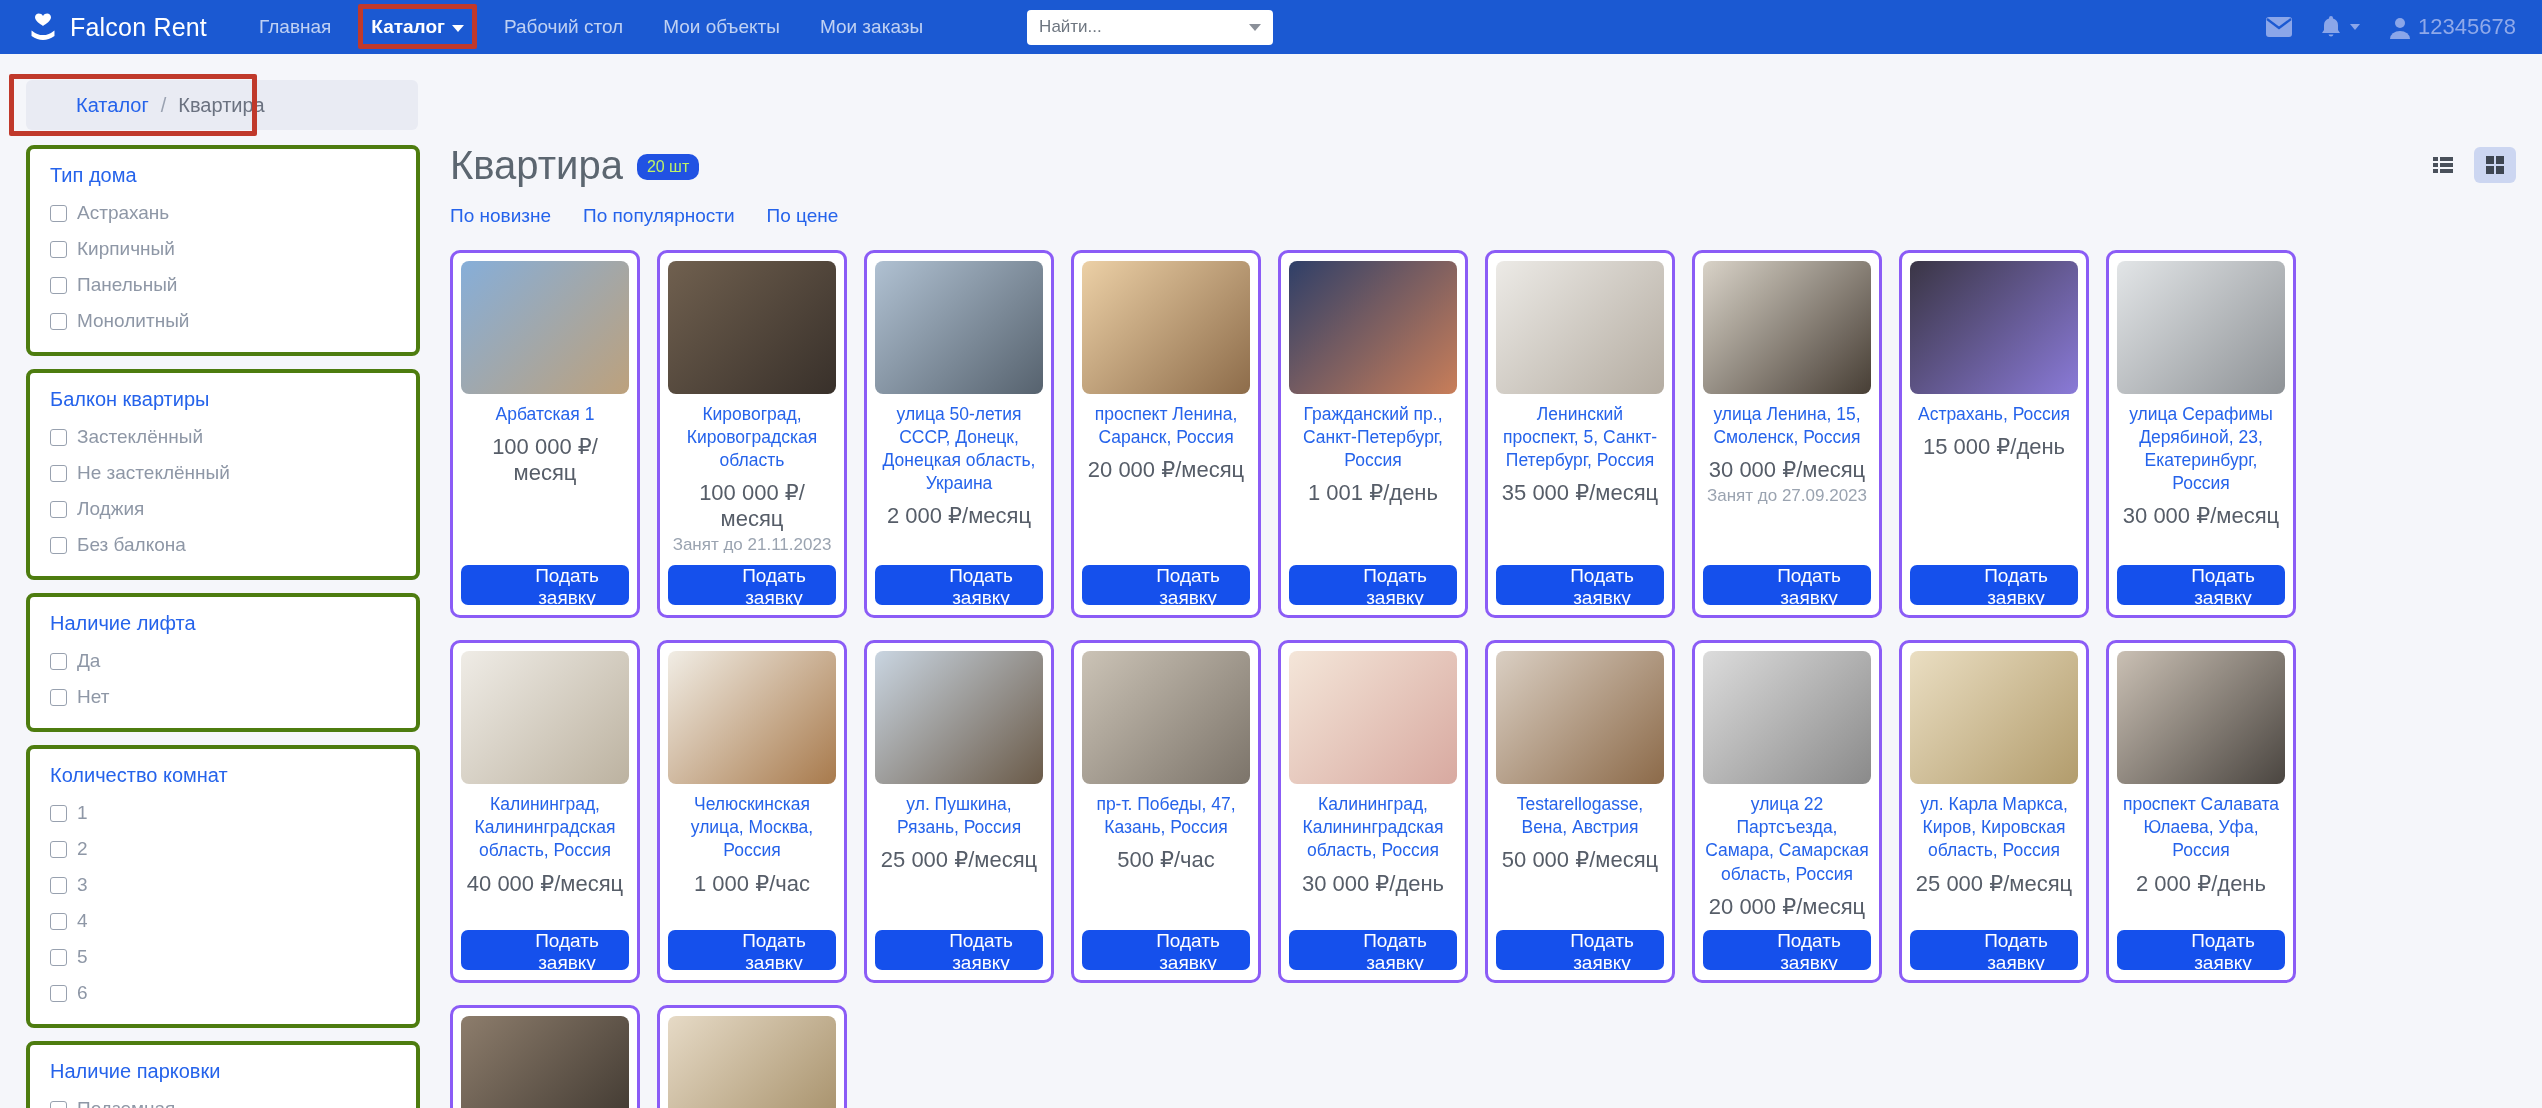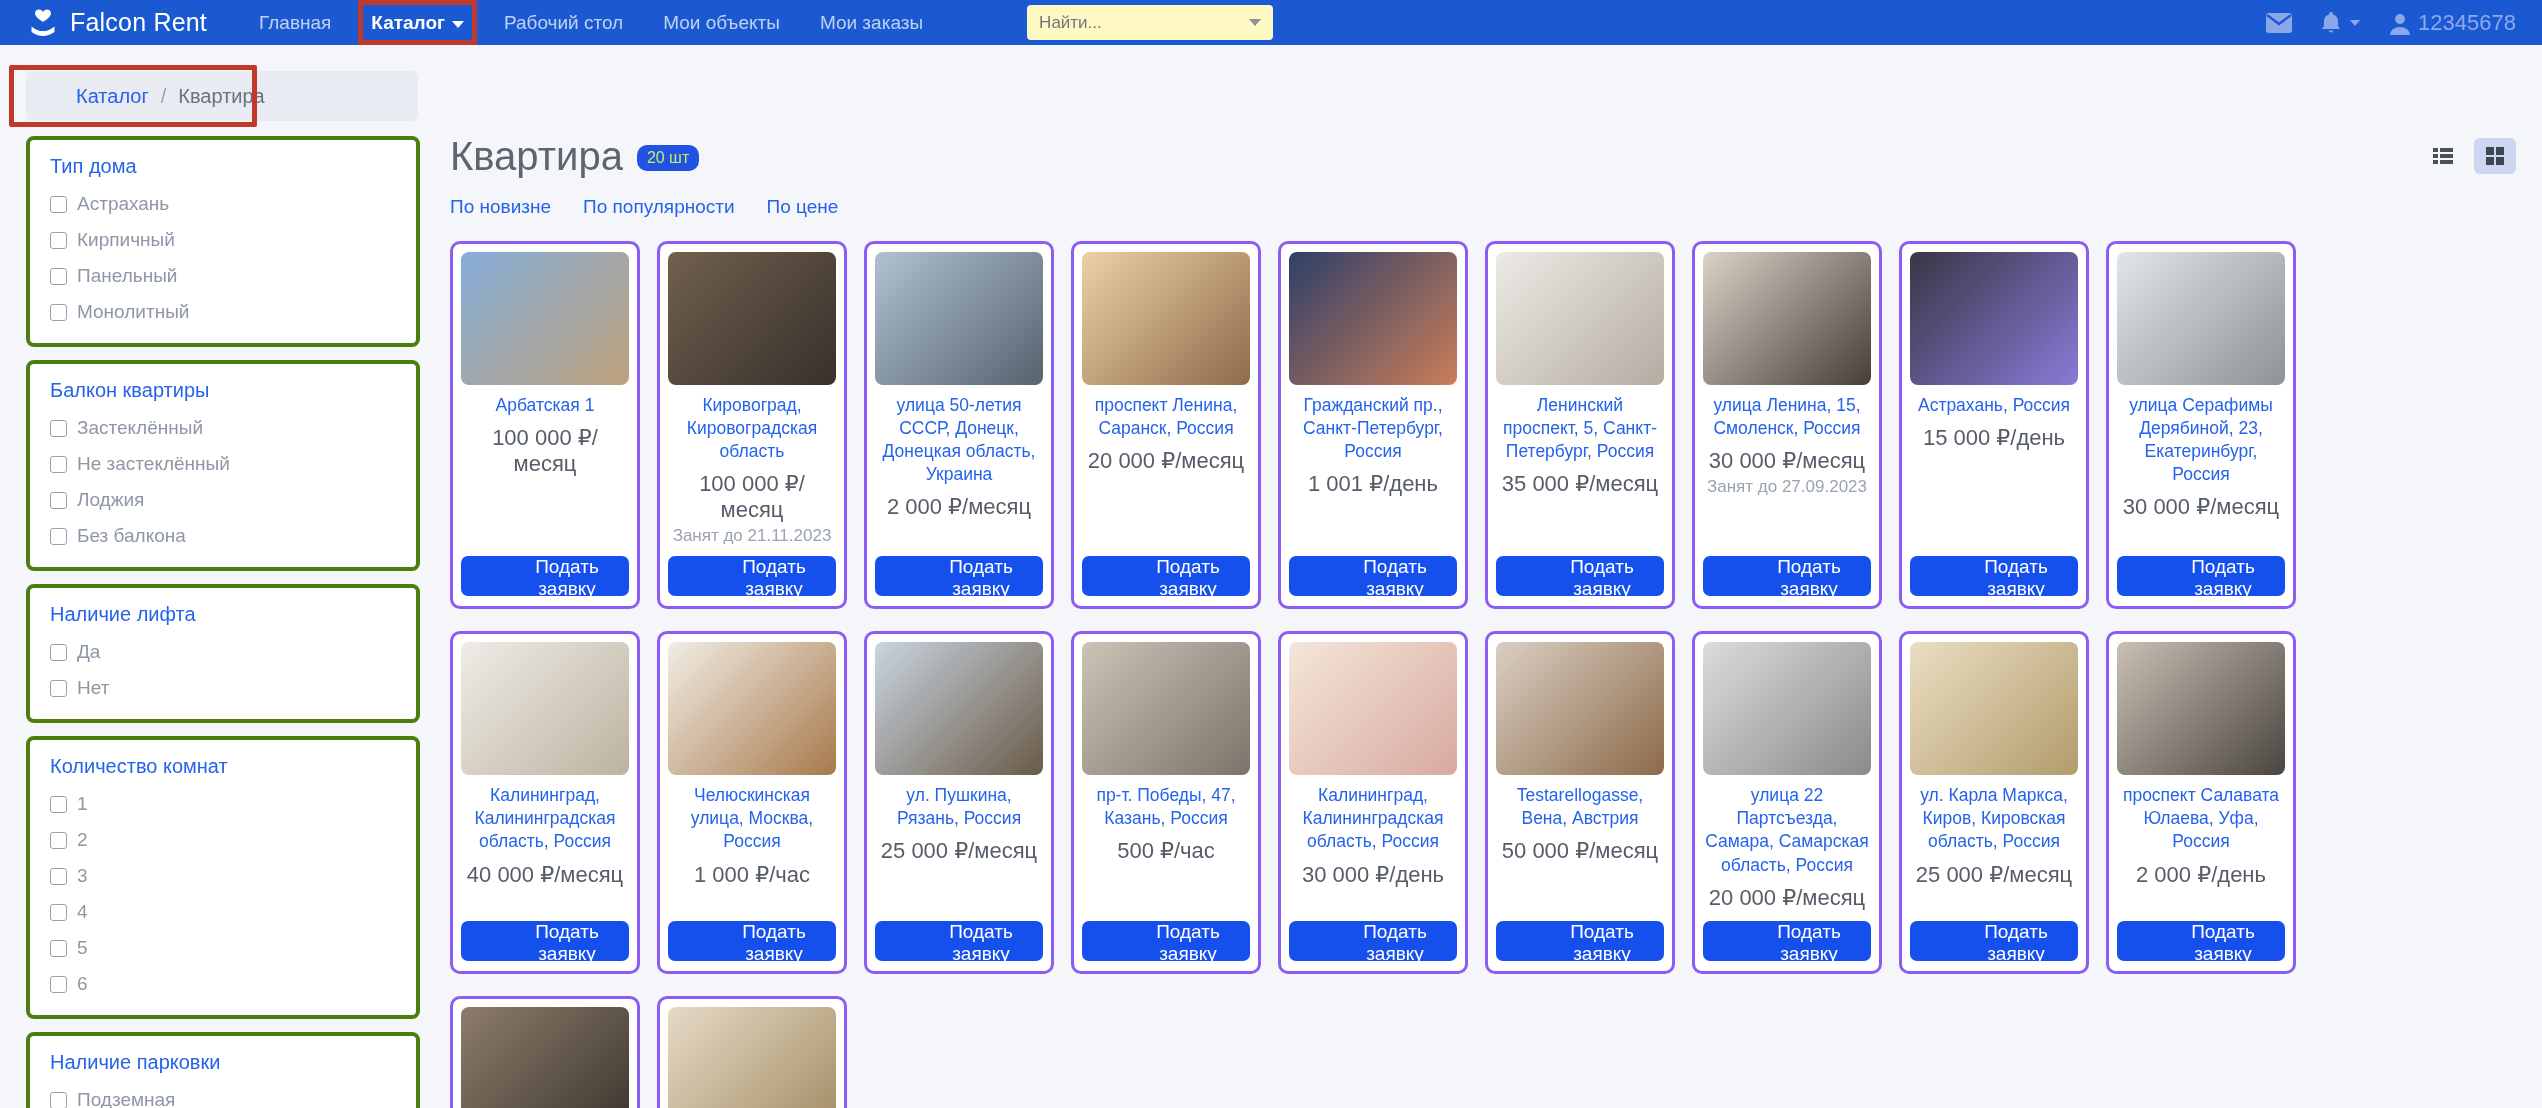--- a/index.html
+++ b/index.html
@@ -6,21 +6,21 @@
   html,body { width:2542px; height:1108px; }
   body {
     font-family:"Liberation Sans","DejaVu Sans",sans-serif;
     background:#f5f6fa;
     overflow:hidden;
     position:relative;
   }
 
   
   .navbar {
-    height:45px; background:#1b59d2;
+    height:54px; background:#1b59d2;
     display:flex; align-items:center;
     padding:0 26px; position:relative;
   }
   .brand { display:flex; align-items:center; gap:10px; margin-right:52px; }
   .brand svg { width:34px; height:34px; }
   .brand-name { color:#fff; font-size:25px; font-weight:500; letter-spacing:.2px; white-space:nowrap; }
   .main-nav { display:flex; align-items:center; gap:40px; }
   .nav-item {
     color:rgba(255,255,255,.72); font-size:19px; text-decoration:none;
     white-space:nowrap; position:relative; display:flex; align-items:center; gap:7px;
@@ -28,21 +28,21 @@
   .nav-item.active { color:#fff; font-weight:bold; }
   .nav-caret {
     width:0; height:0; border-left:6px solid transparent; border-right:6px solid transparent;
     border-top:7px solid #fff; display:inline-block; margin-top:3px;
   }
   .ann-nav {
     position:absolute; left:-13px; top:-12px; right:-13px; bottom:-11px;
     border:5px solid #c0392b; border-radius:2px; pointer-events:none;
   }
   .nav-search {
-    margin-left:104px; width:246px; height:35px; background:#fef9c3; border-radius:4px;
+    margin-left:104px; width:246px; height:35px; background:#ffffff; border-radius:4px;
     display:flex; align-items:center; justify-content:space-between;
     padding:0 12px; cursor:pointer;
   }
   .nav-search-text { color:#6e7680; font-size:17px; }
   .search-caret {
     width:0; height:0; border-left:6px solid transparent; border-right:6px solid transparent;
     border-top:7px solid #8b9099;
   }
   .nav-right { margin-left:auto; display:flex; align-items:center; gap:28px; color:#8ba6e9; }
   .nav-right svg { display:block; }

